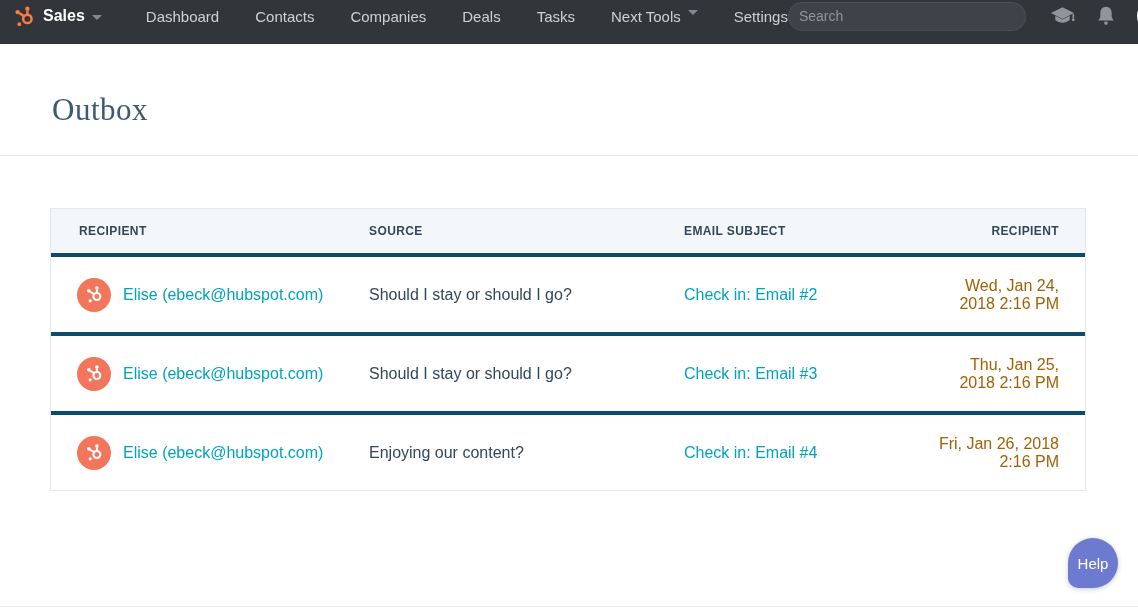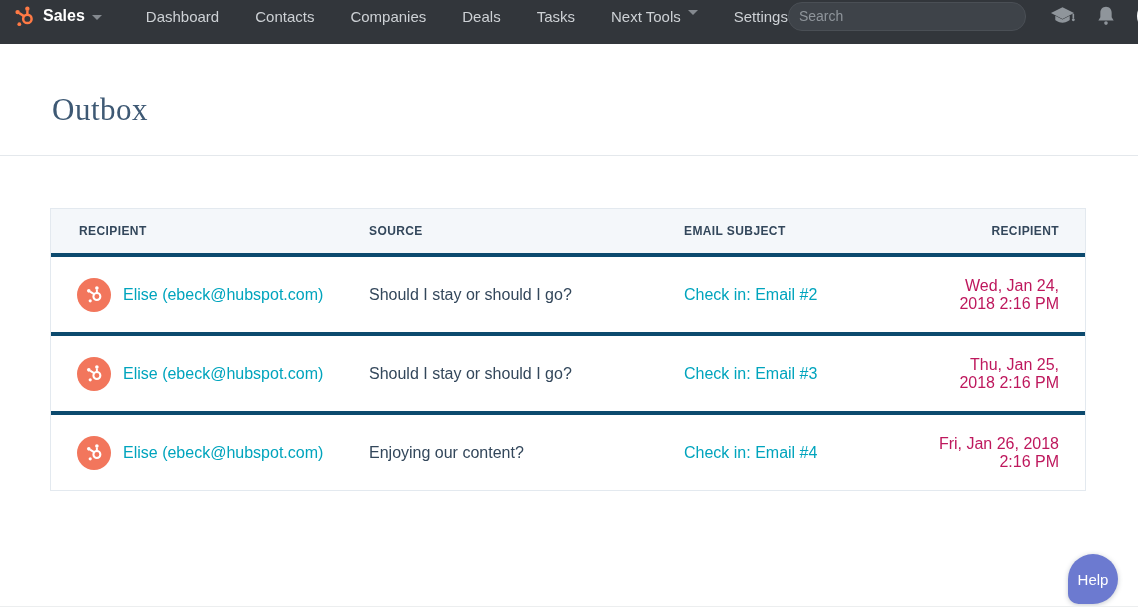--- a/index.html
+++ b/index.html
@@ -93,21 +93,21 @@
   }
   .cell-recipient { display: flex; align-items: center; gap: 12px; padding-left: 26px; }
   .row-avatar {
     width: 34px; height: 34px; border-radius: 50%;
     background: #f2765c;
     display: flex; align-items: center; justify-content: center;
     flex: 0 0 34px;
   }
   .link { color: #00a4bd; font-size: 16px; text-decoration: none; cursor: pointer; }
   .cell-subject { color: #33475b; font-size: 16px; }
-  .cell-scheduled { color: #be185d; font-size: 16px; text-align: right; padding-right: 26px; }
+  .cell-scheduled { color: #a16207; font-size: 16px; text-align: right; padding-right: 26px; }
 
   
   .pagination {
     margin-top: 22px;
     display: flex; align-items: center; justify-content: center;
     gap: 16px;
   }
   .pg-chevron { cursor: pointer; display: flex; align-items: center; }
   .pg-label { color: #b3c2d1; font-size: 16px; cursor: pointer; }
   .pg-current {
@@ -117,21 +117,21 @@
     border-radius: 3px;
     color: #0097ae;
     font-size: 15px;
     display: flex; align-items: center; justify-content: center;
     cursor: pointer;
   }
 
   
   .help-btn {
     position: absolute;
-    right: 20px; bottom: 3px;
+    right: 20px; bottom: 19px;
     width: 50px; height: 50px;
     background: #6c7ad0;
     border: none;
     border-radius: 26px 26px 26px 11px;
     color: #ffffff;
     font-size: 15px;
     font-family: "Liberation Sans", sans-serif;
     cursor: pointer;
     box-shadow: 0 1px 5px rgba(45,62,80,0.28);
   }

